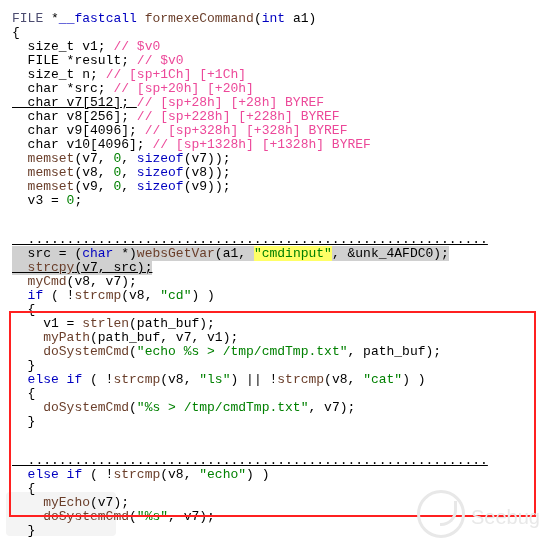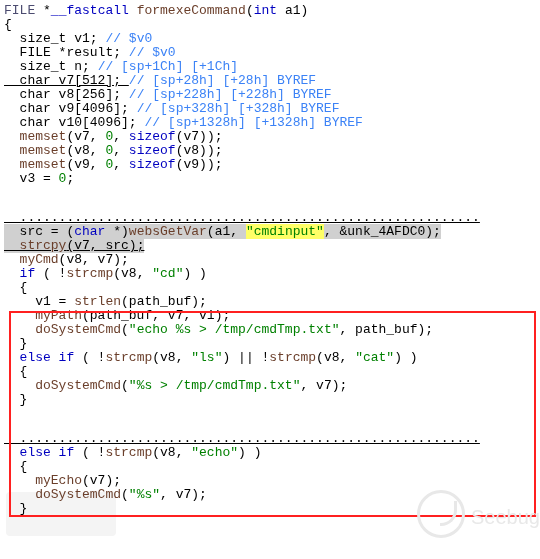--- a/index.html
+++ b/index.html
@@ -1,20 +1,20 @@
 <!DOCTYPE html>
 <html><head>
 <meta charset="utf-8">
 <style>
 body { margin: 0; padding: 0; font-family: Consolas, "Courier New", monospace; font-size: 13px; line-height: 14px; background: #fff; color: #000; width: 540px; overflow: hidden; }
-.code { padding: 4px; }
+.code { padding: 12px; }
 .line { white-space: pre; }
 .t-kw { color: #0000c0; }
 .t-type { color: #4c4c70; }
-.t-cmt { color: #3b82f6; }
+.t-cmt { color: #ec4899; }
 .t-func { color: #6a3e2a; }
 .t-str { color: #008000; }
 .t-hl-y { background: #ffff66; }
 .t-hl-g { background: #d0d0d0; }
 .t-un { text-decoration: underline; margin-top: 25px; }
 .redbox { position: absolute; border: 2px solid #ff2020; left: 9px; top: 311px; width: 523px; height: 202px; pointer-events: none; }
 .watermark { position: absolute; right: 0; top: 490px; width: 200px; text-align: right; pointer-events: none; color: #e8e8e8; font-family: Arial, sans-serif; }
 .watermark .circle { display: inline-block; width: 42px; height: 42px; border: 3px solid #e8e8e8; border-radius: 50%; position: relative; }
 .watermark .circle::after { content: ""; position: absolute; left: 20px; top: 8px; width: 14px; height: 22px; border: 3px solid #e8e8e8; border-top: none; border-left: none; border-radius: 0 0 16px 0; }
 .watermark .txt { font-size: 20px; margin-left: 6px; vertical-align: 14px; }
@@ -26,20 +26,21 @@
 <div class="bgstamp"></div>
 
 <div class="code">
 
 <div class="line"><span class="t-type">FILE</span><span> *</span><span class="t-kw">__fastcall</span><span> </span><span class="t-func">formexeCommand</span><span>(</span><span class="t-kw">int</span><span> a1)</span></div>
 <div class="line">{</div>
 
 <div class="line"><span>  size_t v1; </span><span class="t-cmt">// $v0</span></div>
 <div class="line"><span>  FILE *result; </span><span class="t-cmt">// $v0</span></div>
 <div class="line"><span>  size_t n; </span><span class="t-cmt">// [sp+1Ch] [+1Ch]</span></div>
+<div class="line"><span>  char *src; </span><span class="t-cmt">// [sp+20h] [+20h]</span></div>
 <div class="line"><span class="t-un">  char v7[512]; </span><span class="t-cmt">// [sp+28h] [+28h] BYREF</span></div>
 <div class="line"><span>  char v8[256]; </span><span class="t-cmt">// [sp+228h] [+228h] BYREF</span></div>
 <div class="line"><span>  char v9[4096]; </span><span class="t-cmt">// [sp+328h] [+328h] BYREF</span></div>
 <div class="line"><span>  char v10[4096]; </span><span class="t-cmt">// [sp+1328h] [+1328h] BYREF</span></div>
 <div class="line"></div>
 
 <div class="line"><span class="t-func">  memset</span><span>(v7, </span><span class="t-str">0</span>, <span class="t-kw">sizeof</span><span>(v7));</span></div>
 <div class="line"><span class="t-func">  memset</span><span>(v8, </span><span class="t-str">0</span>, <span class="t-kw">sizeof</span><span>(v8));</span></div>
 <div class="line"><span class="t-func">  memset</span><span>(v9, </span><span class="t-str">0</span>, <span class="t-kw">sizeof</span><span>(v9));</span></div>
 <div class="line"><span>  v3 = </span><span class="t-str">0</span><span>;</span></div>

